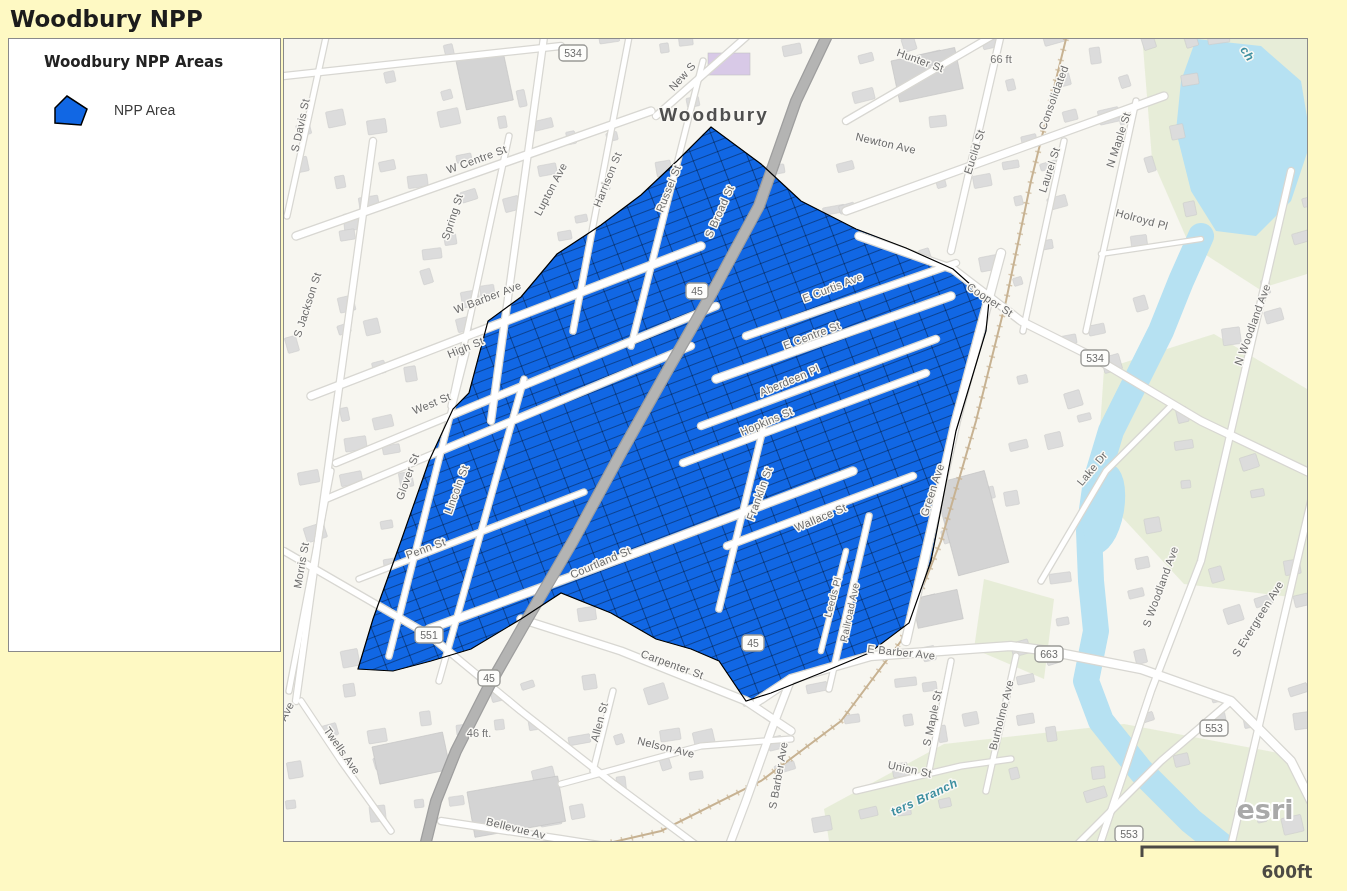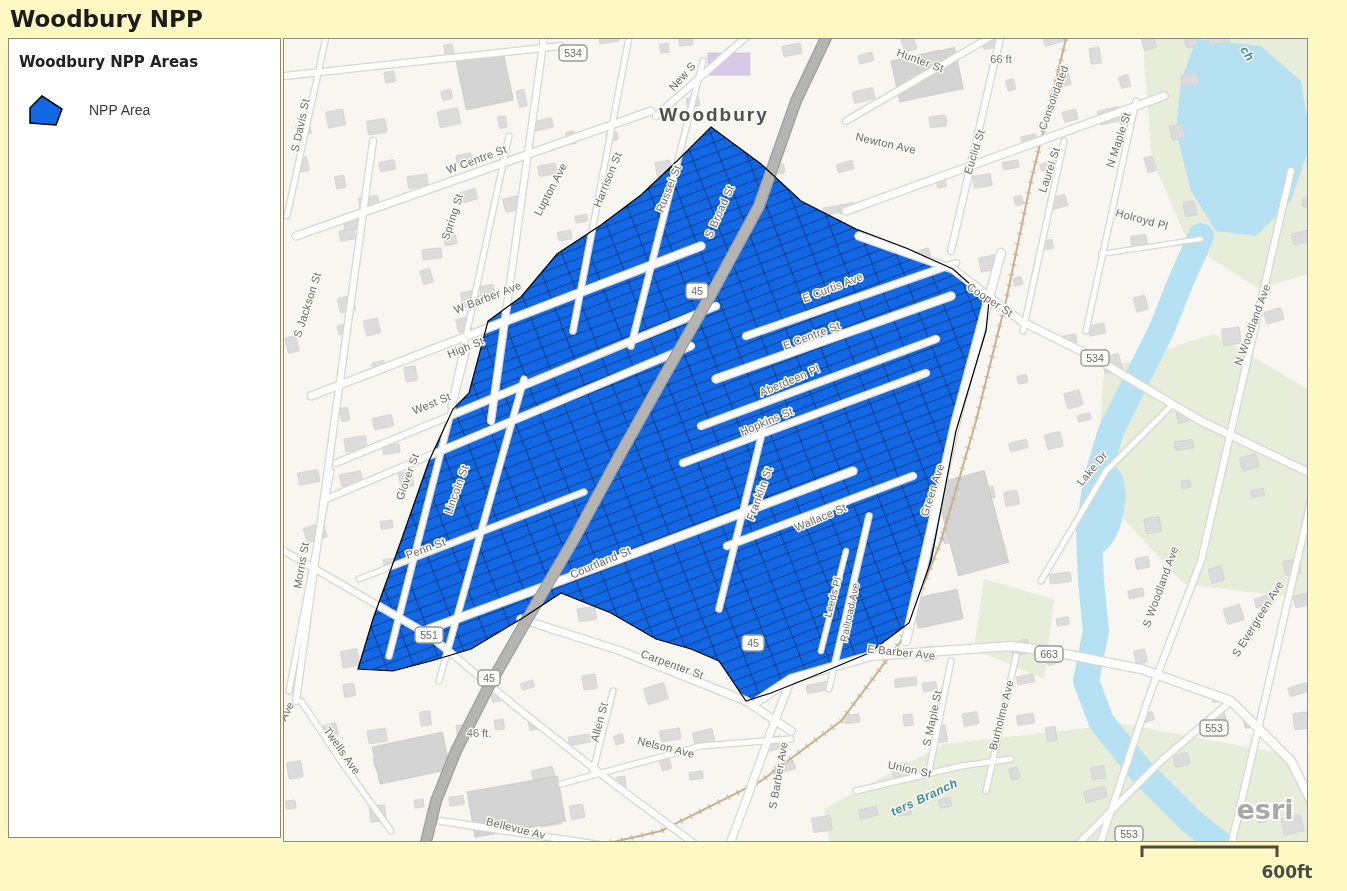--- a/index.html
+++ b/index.html
@@ -1,21 +1,21 @@
 <!DOCTYPE html>
 <html><head>
 <meta charset="utf-8">
 <style>
   html,body{margin:0;padding:0;background:#fff;}
   .page{position:relative;width:1347px;height:891px;background:#fef9c3;overflow:hidden;
         font-family:"Liberation Sans",sans-serif;}
   .page-title{position:absolute;left:10px;top:6px;font-size:23px;font-weight:bold;
         color:#1c1c1c;font-family:"DejaVu Sans","Liberation Sans",sans-serif;}
-  .legend-panel{position:absolute;left:8px;top:38px;width:273px;height:800px;
-        background:#fff;border:1px solid #8a8a8a;box-sizing:border-box;}
+  .legend-panel{position:absolute;left:8px;top:38px;width:273px;height:614px;
+        background:#fff;border:1px solid #8a8a8a;box-sizing:border-box;padding-left:25px;}
   .legend-title{margin:14px 0 0 10px;font-size:15px;font-weight:bold;color:#222;
         font-family:"DejaVu Sans","Liberation Sans",sans-serif;}
   .legend-item{display:flex;align-items:center;margin:22px 0 0 18px;}
   .legend-item .label{margin-left:24px;font-size:14px;color:#3b3b3b;text-align:right;}
   .map-frame{position:absolute;left:283px;top:38px;width:1023px;height:802px;
         border:1px solid #8a8a8a;box-sizing:content-box;background:#f7f6f0;overflow:hidden;}
   .scalebar{position:absolute;left:1130px;top:840px;width:210px;height:50px;}
   .scalebar text{font-family:"DejaVu Sans","Liberation Sans",sans-serif;}
 </style>
 </head>

